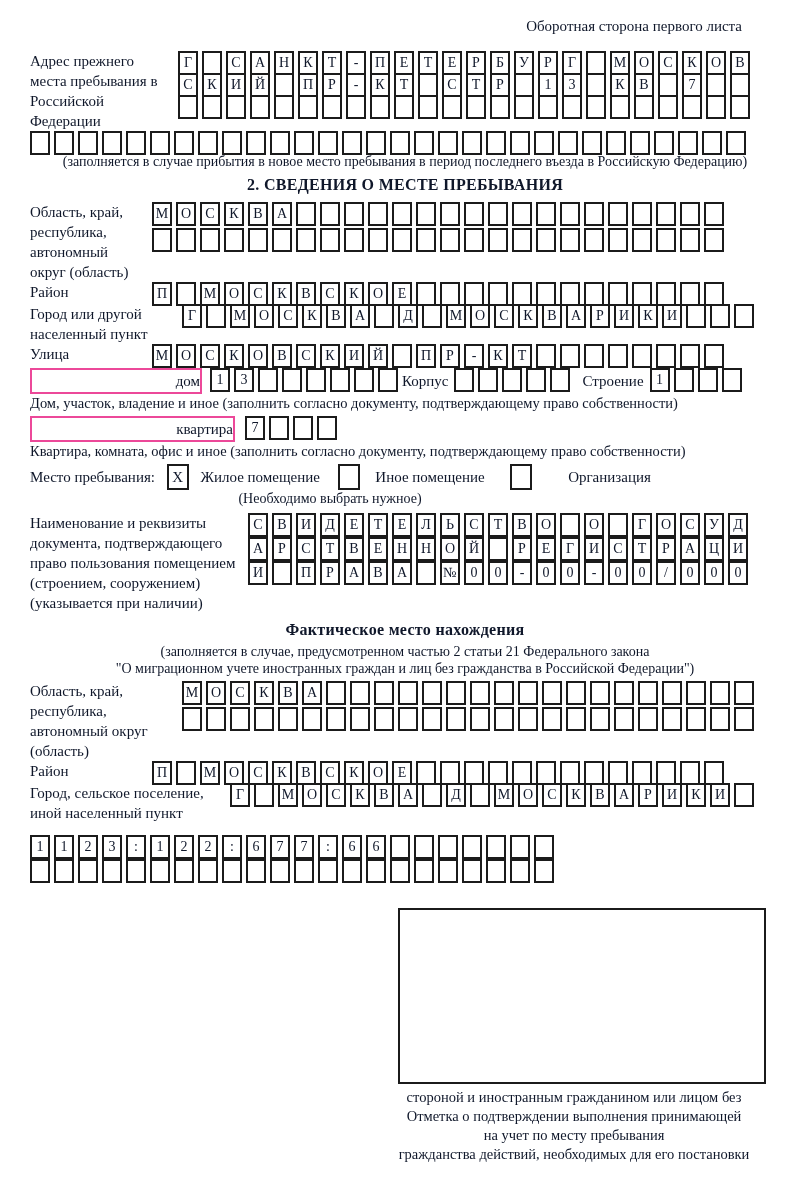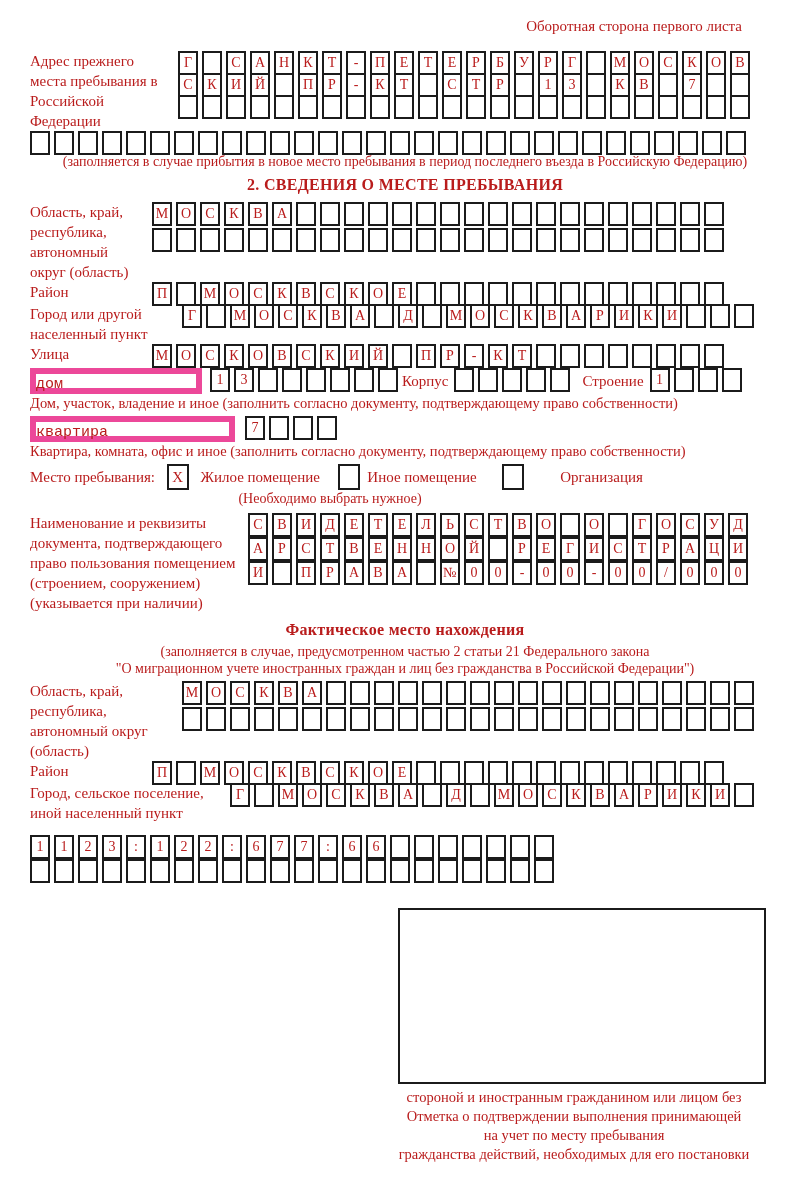--- a/index.html
+++ b/index.html
@@ -1,35 +1,35 @@
 <!DOCTYPE html>
 <html><head>
 <meta charset="utf-8">
 <style>
   html,body{margin:0;padding:0;background:#fff;}
   .page{
     position:relative;width:800px;height:1180px;box-sizing:border-box;
-    padding:8px 20px 0 30px;background:#fff;color:#b91c1c;
+    padding:8px 20px 0 30px;background:#fff;color:#0f172a;
     font-family:"Liberation Serif","DejaVu Serif",serif;overflow:hidden;
   }
   .header-note{font-size:15px;text-align:right;padding-right:38px;margin-top:10px;}
   .f{display:flex;align-items:flex-start;}
   .lb{font-size:15px;line-height:20px;flex:0 0 auto;box-sizing:border-box;padding-right:10px;}
   .w145{width:148px;} .w120{width:122px;} .w150{width:152px;} .w218{width:218px;} .w200{width:200px;}
   .crow{white-space:nowrap;height:18px;margin-bottom:4px;}
   .cell{
     display:inline-block;box-sizing:border-box;width:20px;height:24px;margin-right:4px;
     border:2px solid #1b1b1b;font-size:14px;line-height:20px;text-align:center;vertical-align:top;
   }
   .cap{font-size:14px;line-height:17px;text-align:center;}
   .cap-left{font-size:14.5px;line-height:18px;text-align:left;}
   .ttl{font-size:16px;font-weight:bold;text-align:center;letter-spacing:.3px;}
   .wbox{
-    display:inline-block;box-sizing:border-box;height:26px;border:6px solid #ec4899;
-    font-size:15px;line-height:22px;text-align:left;vertical-align:top;font-family:Liberation Mono, monospace;
+    display:inline-block;box-sizing:border-box;height:26px;border:2px solid #ec4899;
+    font-size:15px;line-height:22px;text-align:right;vertical-align:top;
   }
   .ilb{display:inline-block;font-size:15px;line-height:26px;vertical-align:top;}
   .cb{
     display:inline-block;box-sizing:border-box;width:22px;height:26px;border:2px solid #1b1b1b;
     font-size:15px;line-height:22px;text-align:center;vertical-align:top;
   }
   .stay{font-size:15px;line-height:26px;white-space:nowrap;}
   .stamp-box{position:absolute;left:398px;top:908px;width:364px;height:172px;border:2px solid #1b1b1b;}
   .stamp-cap{position:absolute;left:368px;top:1088px;width:412px;font-size:14.5px;line-height:19px;text-align:center;}
   .mt2{margin-top:2px;} .mt4{margin-top:4px;} .mt6{margin-top:6px;} .mt8{margin-top:8px;} .mt16{margin-top:16px;}
@@ -86,21 +86,21 @@
   <div class="mt4" style="white-space:nowrap;">
     <span class="wbox" style="width:205px;">квартира</span><span style="display:inline-block;width:10px;"></span><span class="crow" style="display:inline-block;margin-bottom:0;"><span class="cell">7</span><span class="cell"></span><span class="cell"></span><span class="cell"></span></span>
   </div>
   <div class="cap-left">Квартира, комната, офис и иное (заполнить согласно документу, подтверждающему право собственности)</div>
 
   <div class="stay mt4">
     <span>Место пребывания:</span>
     <span class="cb" style="margin-left:8px;">X</span>
     <span style="margin-left:8px;">Жилое помещение</span>
     <span class="cb" style="margin-left:14px;"></span>
-    <span style="margin-left:4px;">Иное помещение</span>
+    <span style="margin-left:12px;">Иное помещение</span>
     <span class="cb" style="margin-left:22px;"></span>
     <span style="margin-left:32px;">Организация</span>
   </div>
   <div class="cap" style="width:600px;">(Необходимо выбрать нужное)</div>
 
   <div class="f mt6">
     <div class="lb w218">Наименование и реквизиты документа, подтверждающего право пользования помещением (строением, сооружением) (указывается при наличии)</div>
     <div>
       <div class="crow" style="margin-bottom:6px;"><span class="cell">С</span><span class="cell">В</span><span class="cell">И</span><span class="cell">Д</span><span class="cell">Е</span><span class="cell">Т</span><span class="cell">Е</span><span class="cell">Л</span><span class="cell">Ь</span><span class="cell">С</span><span class="cell">Т</span><span class="cell">В</span><span class="cell">О</span><span class="cell"></span><span class="cell">О</span><span class="cell"></span><span class="cell">Г</span><span class="cell">О</span><span class="cell">С</span><span class="cell">У</span><span class="cell">Д</span></div>
       <div class="crow" style="margin-bottom:6px;"><span class="cell">А</span><span class="cell">Р</span><span class="cell">С</span><span class="cell">Т</span><span class="cell">В</span><span class="cell">Е</span><span class="cell">Н</span><span class="cell">Н</span><span class="cell">О</span><span class="cell">Й</span><span class="cell"></span><span class="cell">Р</span><span class="cell">Е</span><span class="cell">Г</span><span class="cell">И</span><span class="cell">С</span><span class="cell">Т</span><span class="cell">Р</span><span class="cell">А</span><span class="cell">Ц</span><span class="cell">И</span></div>

